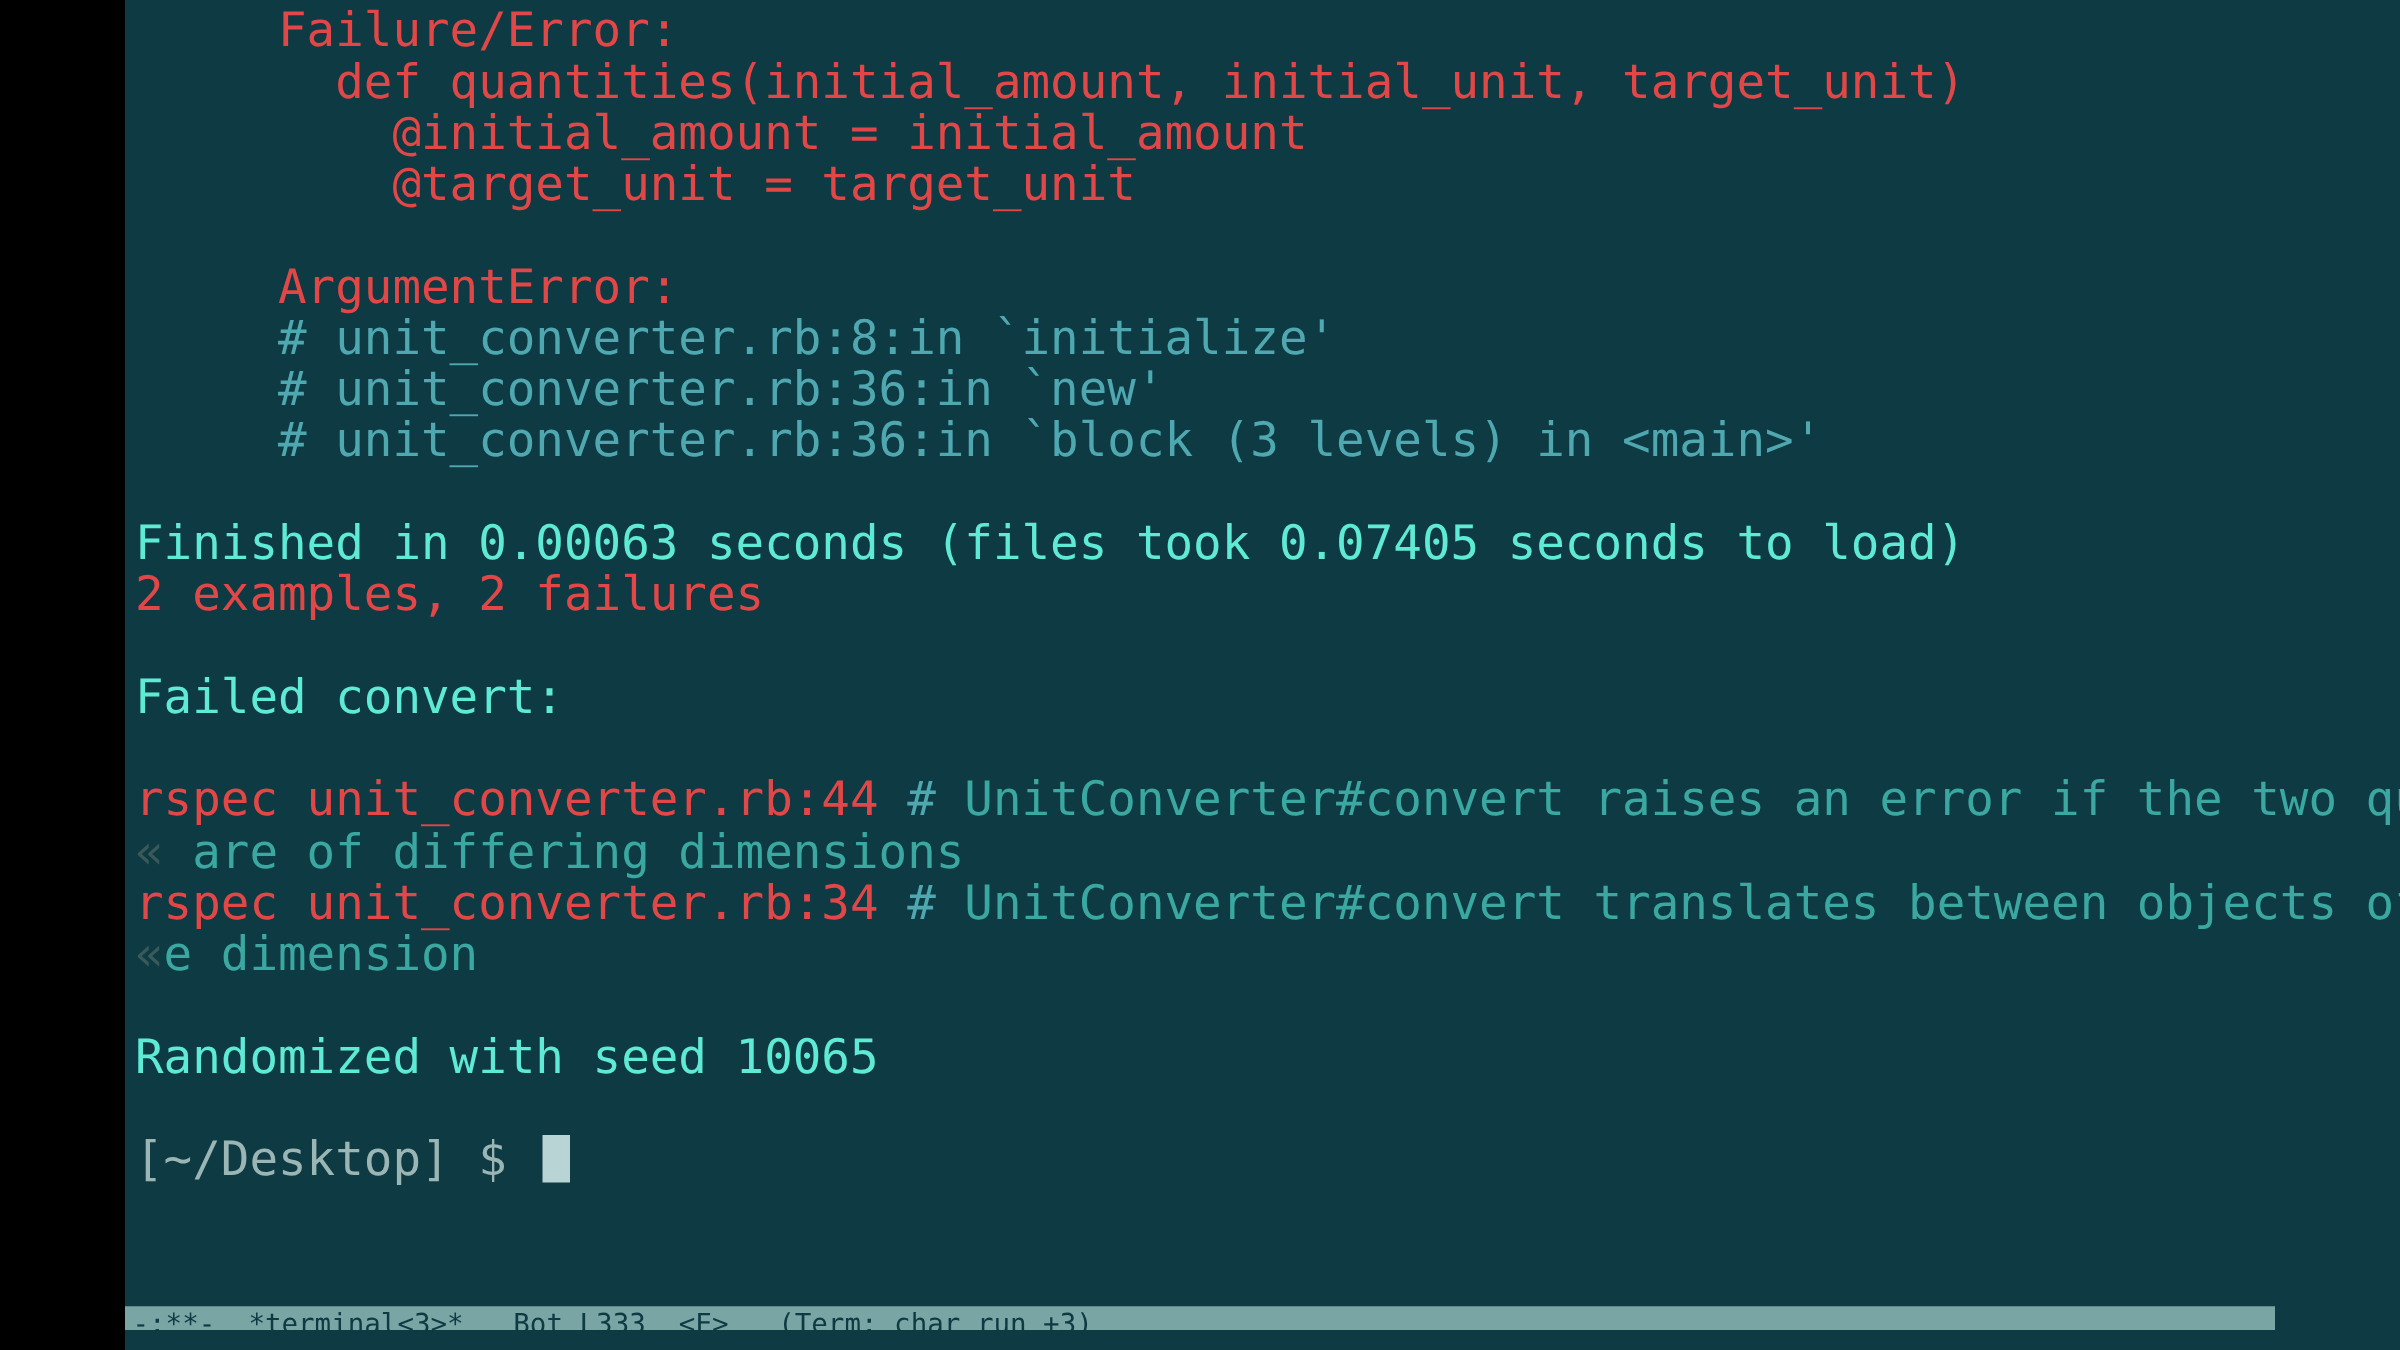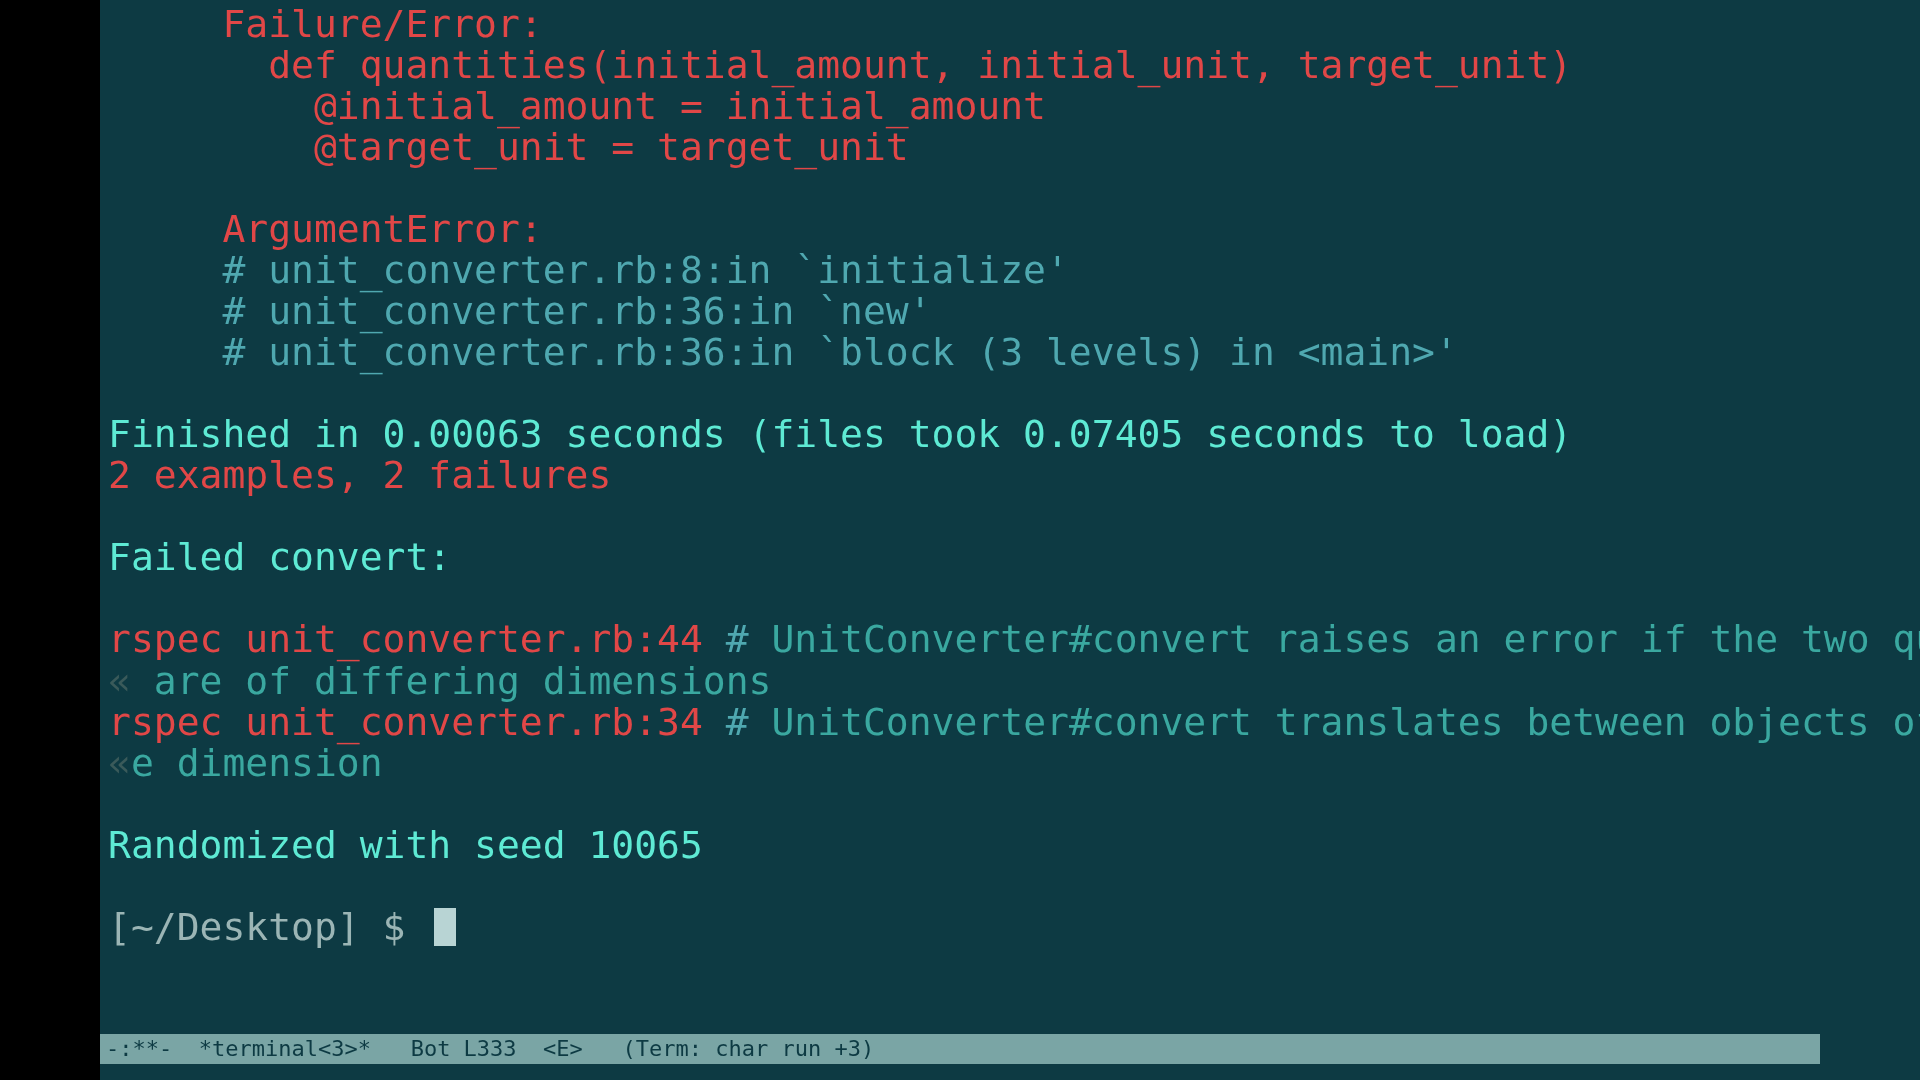--- a/index.html
+++ b/index.html
@@ -40,21 +40,21 @@
     height: 38px;
     background: #b8d4d4;
     vertical-align: -6px;
     margin-left: 6px;
   }
   .status-bar {
     position: absolute;
     left: 100px;
     bottom: 16px;
     width: 1720px;
-    height: 30px;
+    height: 19px;
     background: #7aa5a5;
     color: #0d3a43;
     font-family: "Menlo", "Monaco", "Consolas", monospace;
     font-size: 22px;
     line-height: 30px;
     padding-left: 6px;
     box-sizing: border-box;
     white-space: pre;
   }
   .wrap-mark {

